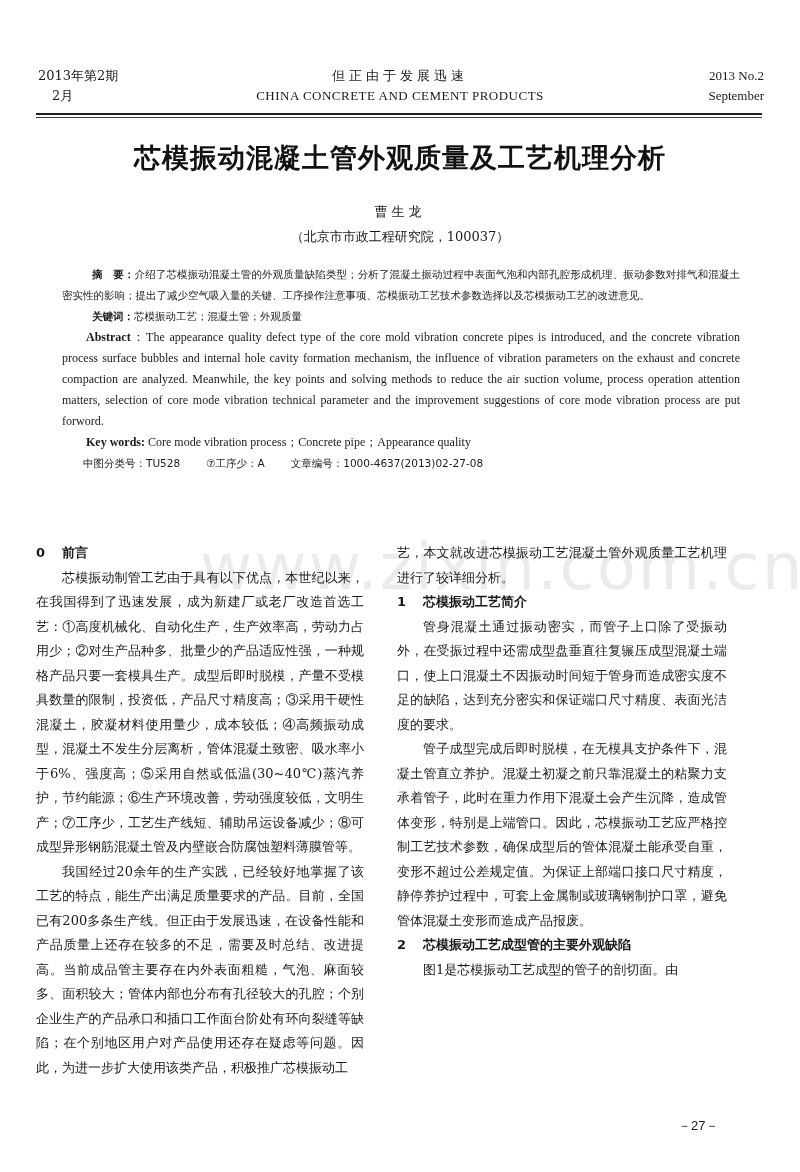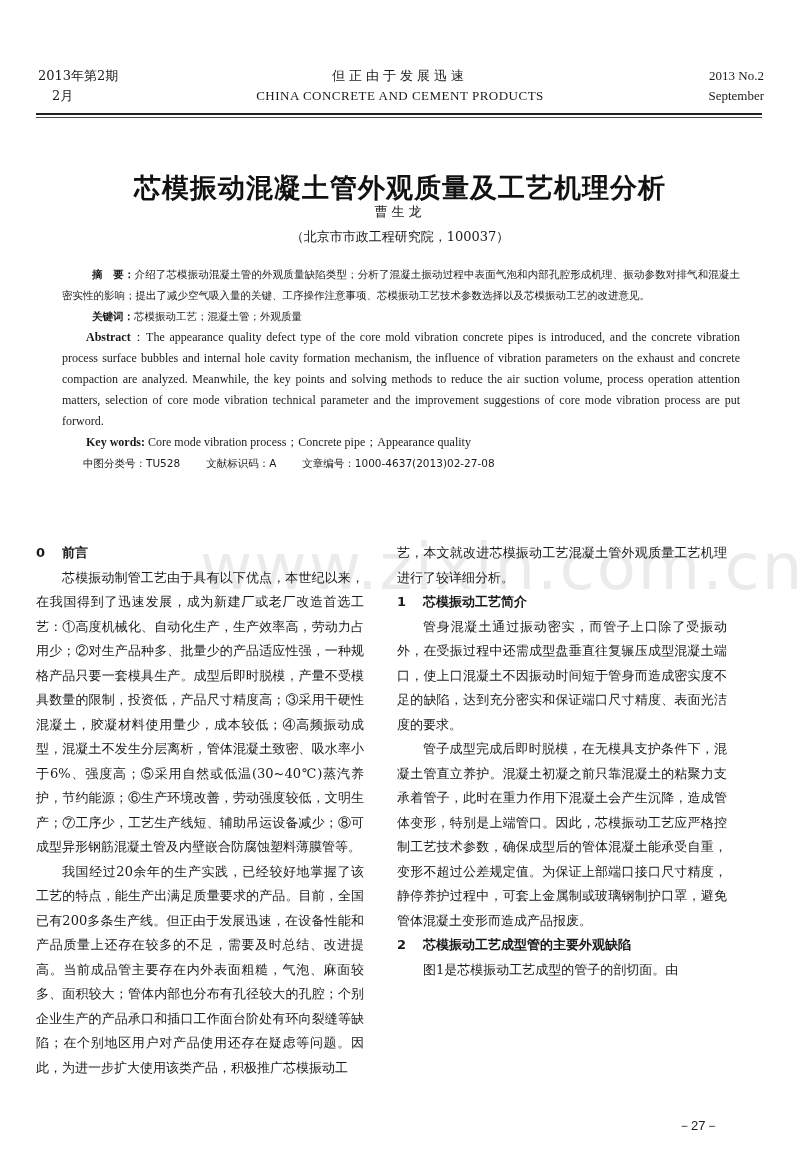--- a/index.html
+++ b/index.html
@@ -12,21 +12,21 @@
   .hdr .l { left: 2px; text-align: left; }
   .hdr .l .l2 { padding-left: 14px; }
   .hdr .c { left: 0; right: 0; text-align: center; font-family: "Liberation Serif", serif; }
   .hdr .c .zh { letter-spacing: 4px; font-size: 13px; }
   .hdr .c .en { letter-spacing: 0.5px; font-size: 13px; }
   .hdr .r { right: 0; text-align: right; font-family: "Liberation Serif", serif; }
   .rule1 { position: absolute; top: 113px; left: 36px; right: 38px; height: 2px; background: #222; }
   .rule2 { position: absolute; top: 117px; left: 36px; right: 38px; height: 1px; background: #444; }
 
   .title { position: absolute; top: 140px; left: 0; right: 0; text-align: center;
-    font-family: "DejaVu Sans", sans-serif; font-weight: bold; font-size: 27px; letter-spacing: 1px; color: #111; margin-top: 30px; }
+    font-family: "DejaVu Sans", sans-serif; font-weight: bold; font-size: 27px; letter-spacing: 1px; color: #111; }
   .author { position: absolute; top: 203px; left: 0; right: 0; text-align: center; font-size: 13px; letter-spacing: 4px; }
   .affil { position: absolute; top: 228px; left: 0; right: 0; text-align: center; font-size: 13px; }
 
   .abs-block { position: absolute; left: 62px; right: 60px; top: 264px; font-size: 10.5px; line-height: 21px; }
   .abs-block p { margin: 0; text-align: justify; }
   .indent { text-indent: 2em; }
   .kw-lbl { font-weight: bold; font-family: "DejaVu Sans", sans-serif; padding-left: 9px; }
   .en-abs { font-family: "Liberation Serif", serif; font-size: 12px; line-height: 21px; }
   .en-abs b { font-weight: bold; }
   .meta-line { font-family: "DejaVu Sans", sans-serif; font-size: 10.5px; padding-left: 2em; word-spacing: 0; }
@@ -65,21 +65,21 @@
 
 <div class="title">芯模振动混凝土管外观质量及工艺机理分析</div>
 <div class="author">曹生龙</div>
 <div class="affil">（北京市市政工程研究院，100037）</div>
 
 <div class="abs-block">
   <p class="indent"><span class="kw-lbl">摘　要：</span><span>介绍了芯模振动混凝土管的外观质量缺陷类型；分析了混凝土振动过程中表面气泡和内部孔腔形成机理、振动参数对排气和混凝土密实性的影响；提出了减少空气吸入量的关键、工序操作注意事项、芯模振动工艺技术参数选择以及芯模振动工艺的改进意见。</span></p>
   <p class="indent"><span class="kw-lbl">关键词：</span><span>芯模振动工艺；混凝土管；外观质量</span></p>
   <p class="indent en-abs"><b>Abstract</b><span>：The appearance quality defect type of the core mold vibration concrete pipes is introduced, and the concrete vibration process surface bubbles and internal hole cavity formation mechanism, the influence of vibration parameters on the exhaust and concrete compaction are analyzed. Meanwhile, the key points and solving methods to reduce the air suction volume, process operation attention matters, selection of core mode vibration technical parameter and the improvement suggestions of core mode vibration process are put forword.</span></p>
   <p class="indent en-abs"><b>Key words:</b><span> Core mode vibration process；Concrete pipe；Appearance quality</span></p>
-  <p class="meta-line"><span>中图分类号：TU528</span><span class="gap"></span><span>文献标识码：A</span><span class="gap"></span><span>文章编号：1000-4637(2013)02-27-08</span></p>
+  <p class="meta-line"><span>中图分类号：TU528</span><span class="gap"></span><span>⑦工序少：A</span><span class="gap"></span><span>文章编号：1000-4637(2013)02-27-08</span></p>
 </div>
 
 <div class="watermark">www.zixin.com.cn</div>
 
 <div class="col left">
   <div class="sec"><span class="num">0</span><span>前言</span></div>
   <p class="indent">芯模振动制管工艺由于具有以下优点，本世纪以来，在我国得到了迅速发展，成为新建厂或老厂改造首选工艺：①高度机械化、自动化生产，生产效率高，劳动力占用少；②对生产品种多、批量少的产品适应性强，一种规格产品只要一套模具生产。成型后即时脱模，产量不受模具数量的限制，投资低，产品尺寸精度高；③采用干硬性混凝土，胶凝材料使用量少，成本较低；④高频振动成型，混凝土不发生分层离析，管体混凝土致密、吸水率小于6%、强度高；⑤采用自然或低温(30~40℃)蒸汽养护，节约能源；⑥生产环境改善，劳动强度较低，文明生产；⑦工序少，工艺生产线短、辅助吊运设备减少；⑧可成型异形钢筋混凝土管及内壁嵌合防腐蚀塑料薄膜管等。</p>
   <p class="indent">我国经过20余年的生产实践，已经较好地掌握了该工艺的特点，能生产出满足质量要求的产品。目前，全国已有200多条生产线。但正由于发展迅速，在设备性能和产品质量上还存在较多的不足，需要及时总结、改进提高。当前成品管主要存在内外表面粗糙，气泡、麻面较多、面积较大；管体内部也分布有孔径较大的孔腔；个别企业生产的产品承口和插口工作面台阶处有环向裂缝等缺陷；在个别地区用户对产品使用还存在疑虑等问题。因此，为进一步扩大使用该类产品，积极推广芯模振动工</p>
 </div>
 

